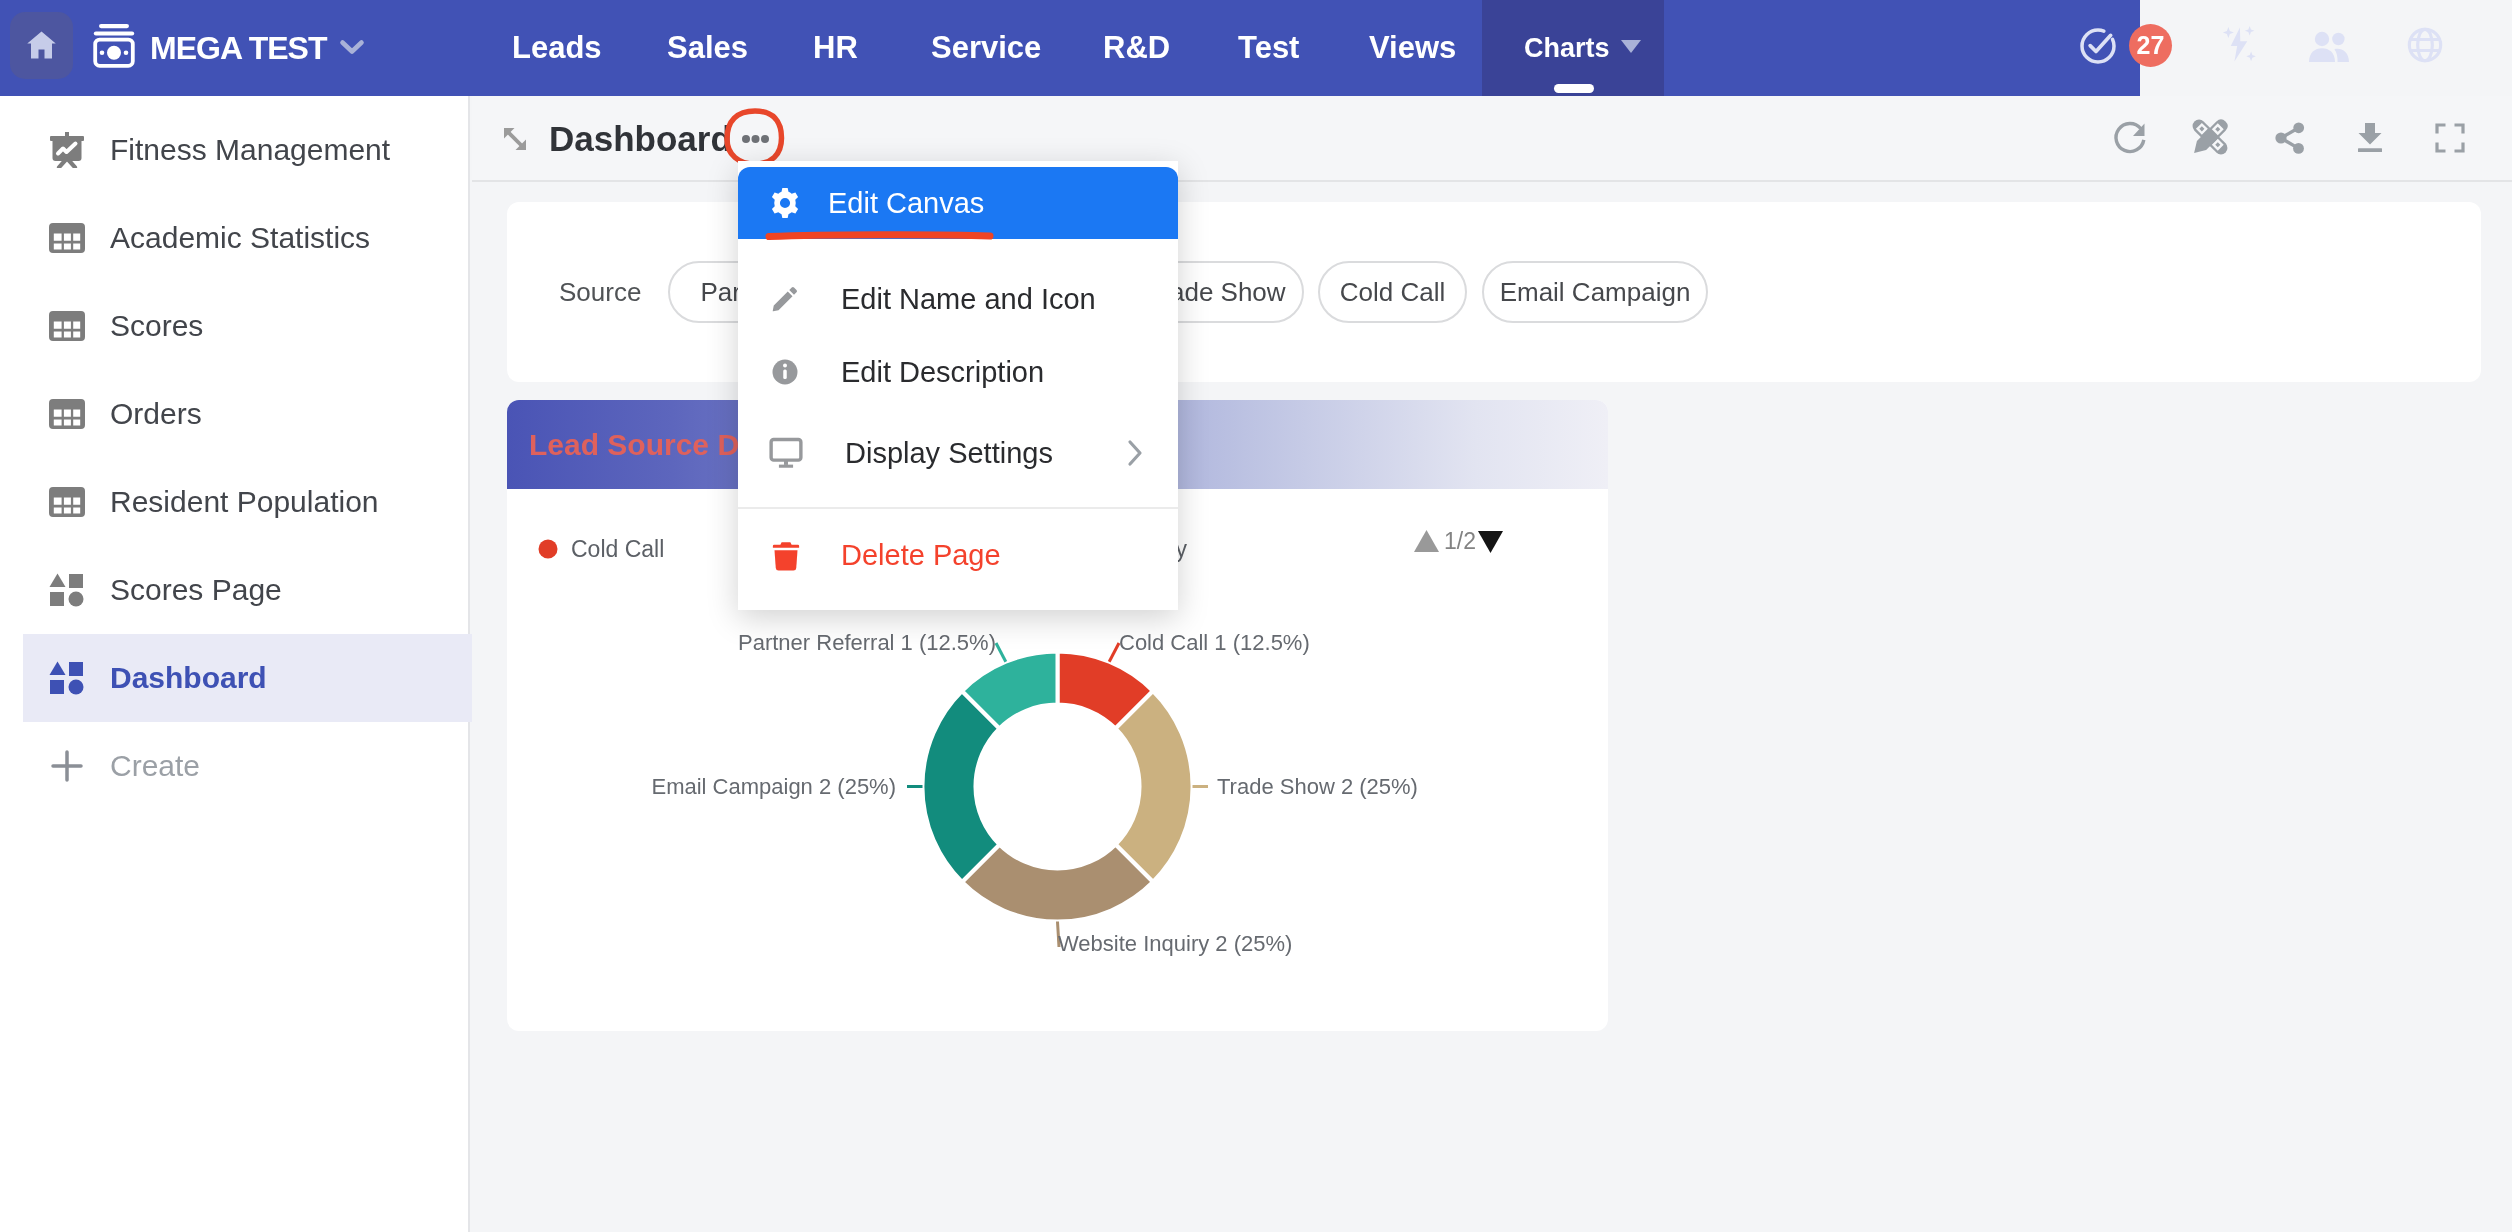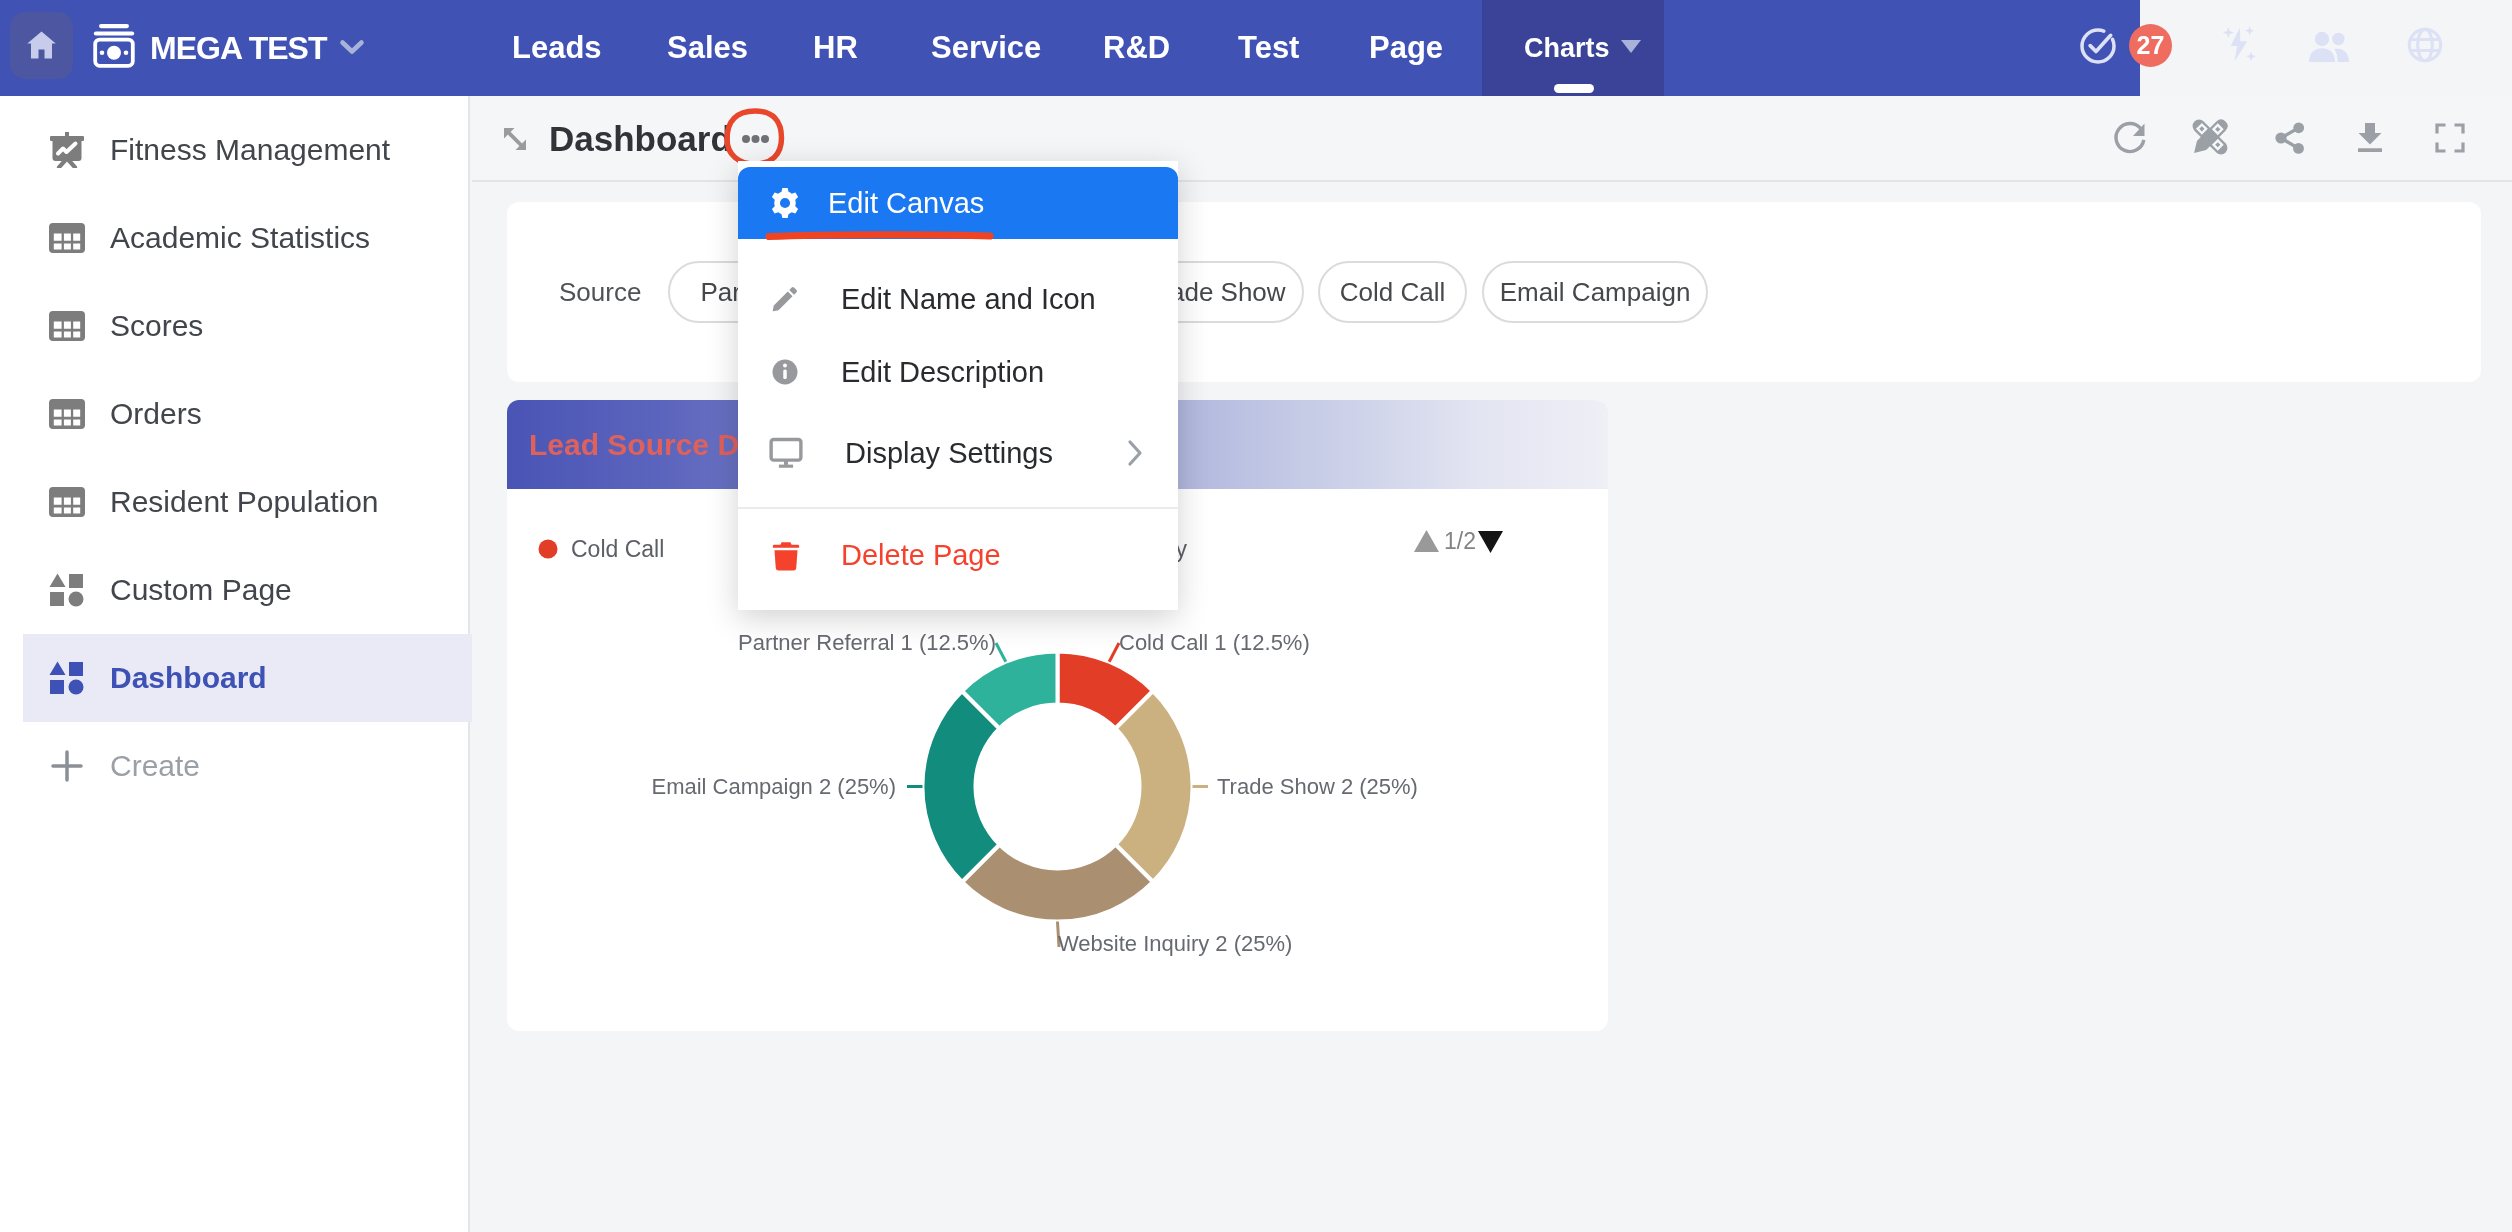--- a/index.html
+++ b/index.html
@@ -89,21 +89,21 @@
       <ellipse cx="12" cy="12" rx="4.4" ry="9.4"></ellipse>
       <path d="M3.2 8.7 L20.8 8.7 M3.2 15.3 L20.8 15.3"></path>
     </g>
   </svg>
   <span class="navitem" style="left:512px">Leads</span>
   <span class="navitem" style="left:667px">Sales</span>
   <span class="navitem" style="left:813px">HR</span>
   <span class="navitem" style="left:931px">Service</span>
   <span class="navitem" style="left:1103px">R&amp;D</span>
   <span class="navitem" style="left:1238px">Test</span>
-  <span class="navitem" style="left:1369px">Page</span>
+  <span class="navitem" style="left:1369px">Views</span>
   <div id="chartstab">
       <span class="txt">Charts</span>
     </div>
   <div class="tri" style="position:absolute; left:1621px; top:40px; width:0; height:0; border-left:10px solid transparent; border-right:10px solid transparent; border-top:13px solid #a9b2d8;"></div>
   <div class="bar" style="position:absolute; left:1554px; top:84px; width:40px; height:9px; border-radius:5px; background:#fff;"></div>
   <div id="badge27">27</div>
 </div>
 
 <div id="sidebar">
   <div class="srow" style="top:10px">
@@ -144,21 +144,21 @@
     </div>
   <div class="srow" style="top:450px">
     <svg class="ic" viewBox="0 0 36 36">
         <g fill="#7d7d7d">
       <path d="M8.5 1.5 L16.5 15 L0.5 15 Z"></path>
           <rect x="20" y="2" width="14" height="14"></rect>
       <rect x="1" y="20" width="14" height="14"></rect>
           <circle cx="27" cy="27" r="7.5"></circle>
     </g>
       </svg>
-    <span class="tx">Custom Page</span>
+    <span class="tx">Scores Page</span>
     </div>
   <div class="srow active" style="top:538px">
     <svg class="ic" viewBox="0 0 36 36">
         <g fill="#3e51b4">
       <path d="M8.5 1.5 L16.5 15 L0.5 15 Z"></path>
           <rect x="20" y="2" width="14" height="14"></rect>
       <rect x="1" y="20" width="14" height="14"></rect>
           <circle cx="27" cy="27" r="7.5"></circle>
     </g>
       </svg>

